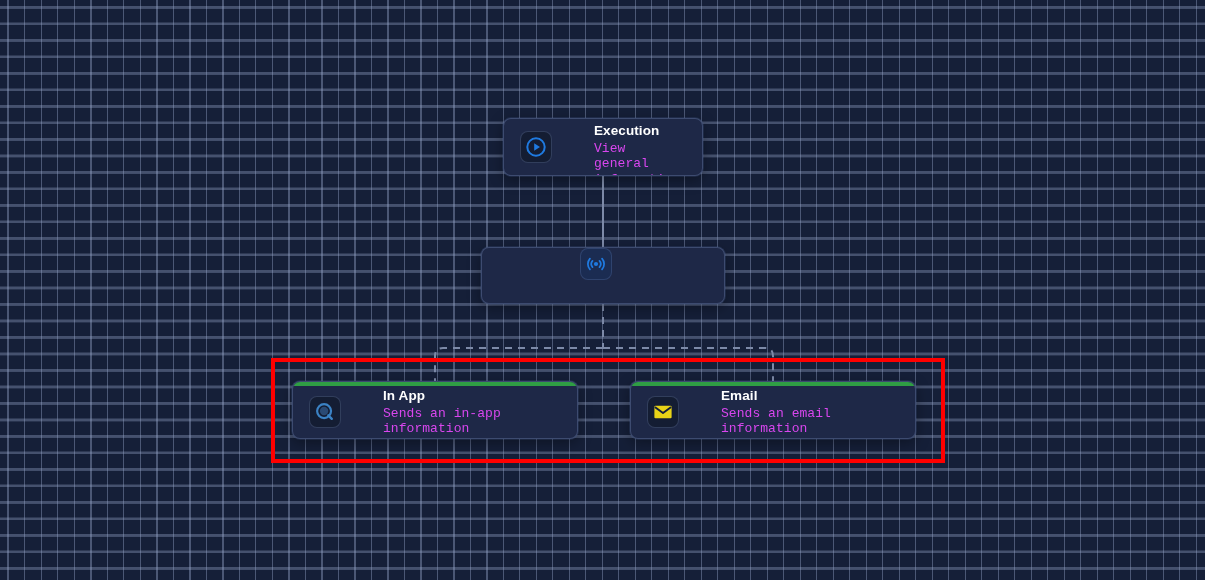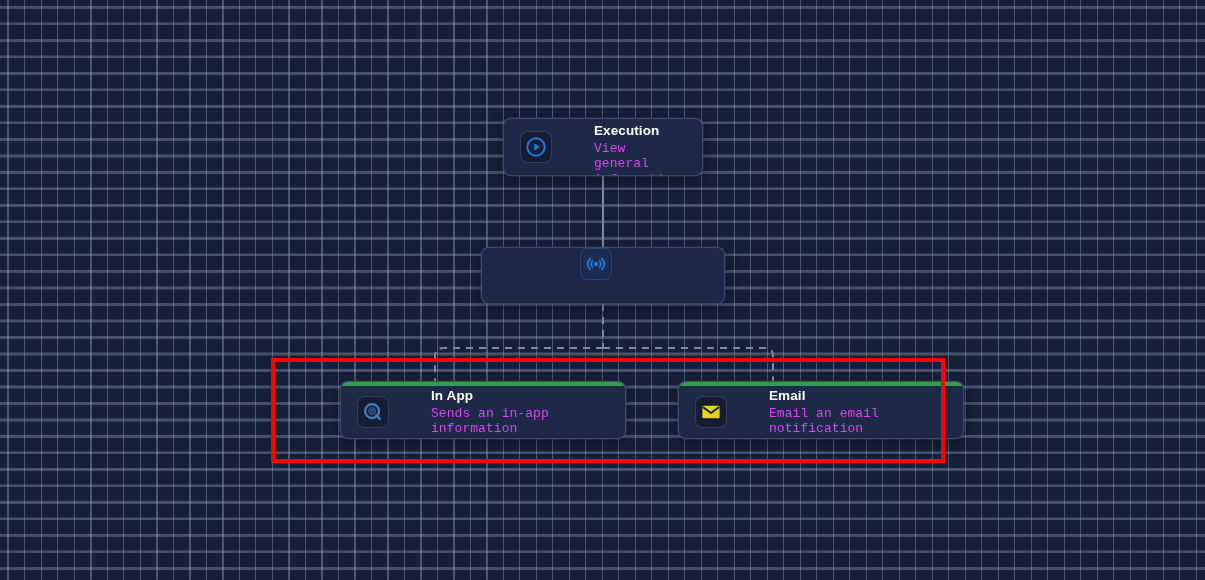--- a/index.html
+++ b/index.html
@@ -52,21 +52,21 @@
     display: flex;
     align-items: center;
     padding: 0 16px;
     overflow: hidden;
   }
   .node.plain {
     border: 1px solid rgba(120,140,190,0.35);
     box-shadow: 0 0 0 1px rgba(90,115,175,0.18), 0 4px 14px rgba(0,0,0,0.35);
     gap: 28px;
   }
-  .node.hasbar { padding-top: 4px; margin-left: 48px; }
+  .node.hasbar { padding-top: 4px; }
 
   .topbar {
     position: absolute;
     left: 0; right: 0; top: 0;
     height: 4px;
     background: #2f9e44;
     border-top-left-radius: 7px;
     border-top-right-radius: 7px;
   }
 
@@ -176,19 +176,19 @@
   <div class="node plain hasbar" style="left:630px; top:381px; width:286px; height:58px;justify-content:flex-end;">
     <div class="topbar"></div>
     <div class="node-icon">
       <svg width="22" height="22" viewBox="0 0 24 24">
         <rect x="2.6" y="5.2" width="18.8" height="13.6" rx="1.2" fill="#e8d317"></rect>
         <path d="M3.8 7.0 L12 13.2 L20.2 7.0" fill="none" stroke="#16203a" stroke-width="2.1" stroke-linejoin="round" stroke-linecap="round"></path>
       </svg>
     </div>
     <div class="node-text">
       <span class="node-title">Email</span>
-      <span class="node-sub">Email an email notification</span>
+      <span class="node-sub">Sends an email information</span>
     </div>
   </div>
 
   <div id="selection" style="left:271px; top:358px; width:674px; height:105px;"></div>
 
 </div>
 
 </body></html>

